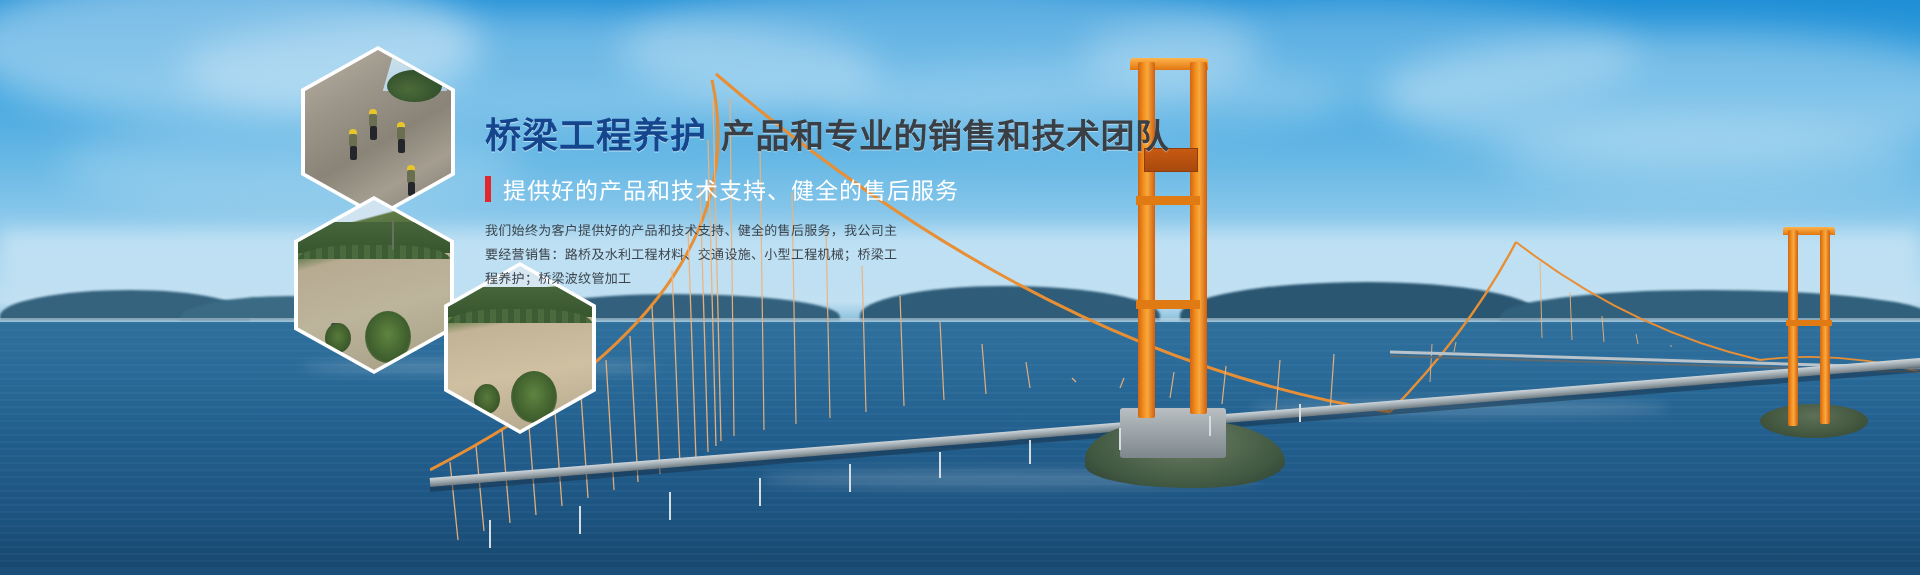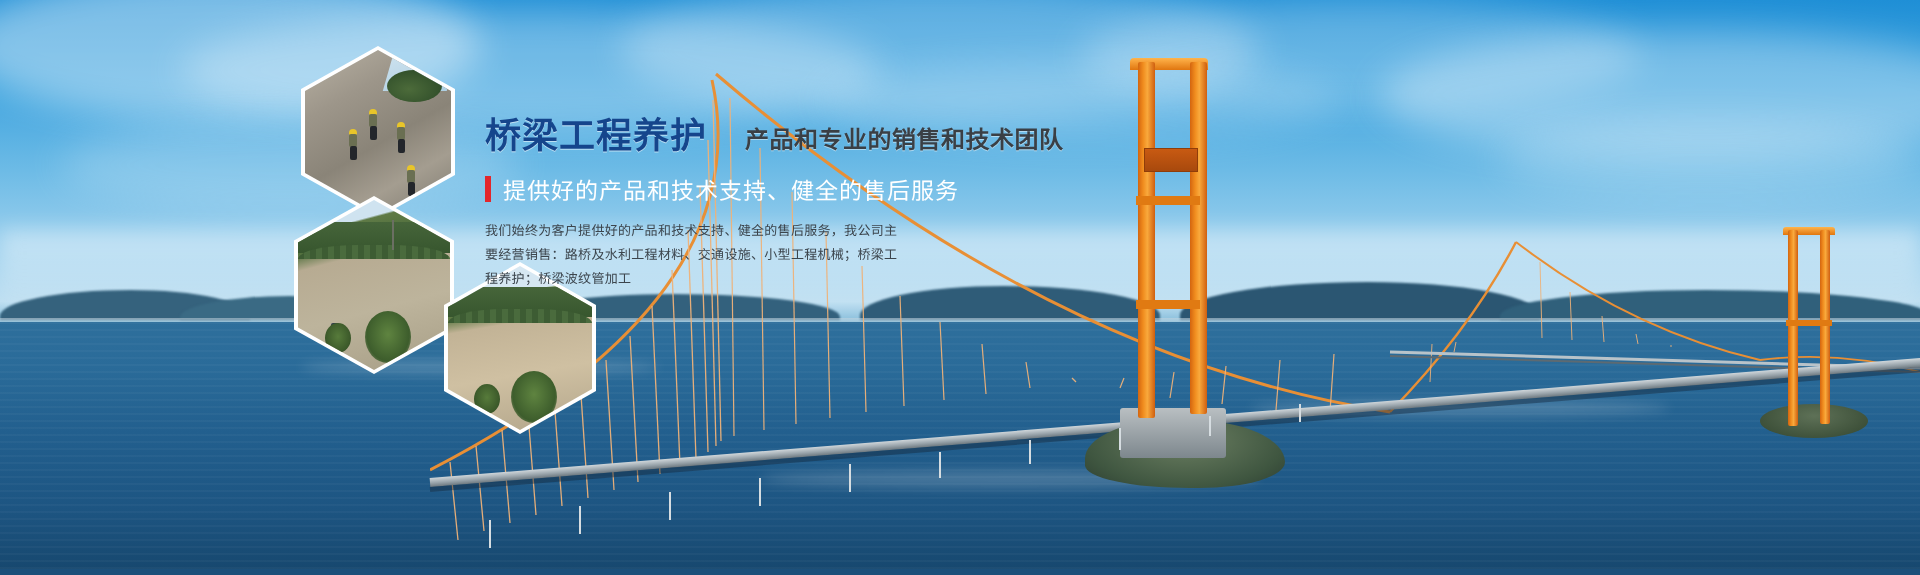--- a/index.html
+++ b/index.html
@@ -141,23 +141,22 @@
   .text{position:absolute;left:485px;top:118px;width:540px;}
   .headline{
     display:flex;align-items:baseline;gap:14px;
     line-height:1;white-space:nowrap;
   }
   .h-blue{
     font-size:36px;font-weight:bold;color:#15458c;letter-spacing:1px;
     text-shadow:0 1px 0 rgba(255,255,255,.55);
   }
   .h-dark{
-    font-size:24px;font-weight:bold;color:#3a3f45;letter-spacing:.5px;
+    font-size:34px;font-weight:bold;color:#3a3f45;letter-spacing:.5px;
     text-shadow:0 1px 0 rgba(255,255,255,.45);
-    margin-left:24px;
   }
   .subline{
     display:flex;align-items:center;gap:12px;margin-top:18px;white-space:nowrap;
   }
   .redbar{display:block;width:6px;height:26px;background:#e3262b;flex:0 0 auto;}
   .sub-text{font-size:23px;color:#ffffff;letter-spacing:1px;}
   .body-copy{
     font-size:13px;line-height:1.85;color:#3c454d;
     max-width:420px;letter-spacing:.3px;
   }

